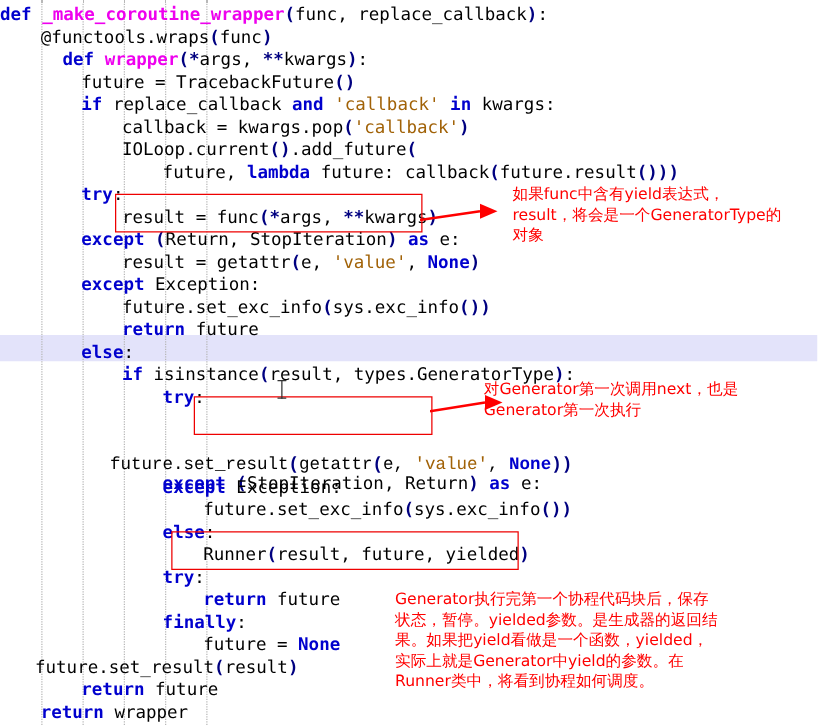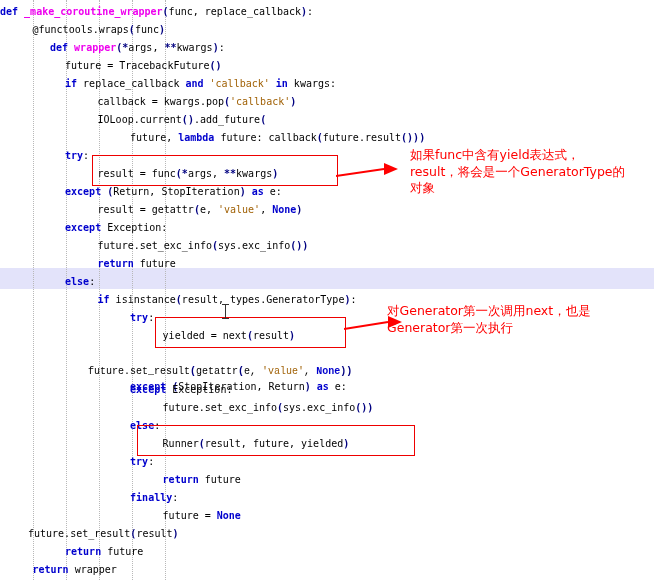--- a/index.html
+++ b/index.html
@@ -32,21 +32,21 @@
     z-index: 1;
   }
 
   
   .code-line {
     position: absolute;
     left: 0;
     right: 0;
     height: 20px;
     line-height: 20px;
-    font-size: 10px;
+    font-size: 14px;
     white-space: pre;
     color: #000000;
     z-index: 2;
     letter-spacing: 0px;
   }
   .code-line .txt {
     display: inline-block;
     white-space: pre;
   }
   .line-highlight {
@@ -142,21 +142,20 @@
   <div class="code-line" style="top: 146px; padding-left: 65.04px;"><span class="txt"><span class="kw">try</span>:</span></div>
   <div class="code-line" style="top: 164px; padding-left: 97.56px;"><span class="txt">result = func<span class="par">(</span><span class="par">*</span>args, <span class="par">*</span><span class="par">*</span>kwargs<span class="par">)</span></span></div>
   <div class="code-line" style="top: 182px; padding-left: 65.04px;"><span class="txt"><span class="kw">except</span> <span class="par">(</span>Return, StopIteration<span class="par">)</span> <span class="kw">as</span> e:</span></div>
   <div class="code-line" style="top: 200px; padding-left: 97.56px;"><span class="txt">result = getattr<span class="par">(</span>e, <span class="str">'value'</span>, <span class="kw">None</span><span class="par">)</span></span></div>
   <div class="code-line" style="top: 218px; padding-left: 65.04px;"><span class="txt"><span class="kw">except</span> Exception:</span></div>
   <div class="code-line" style="top: 236px; padding-left: 97.56px;"><span class="txt">future.set_exc_info<span class="par">(</span>sys.exc_info<span class="par">(</span><span class="par">)</span><span class="par">)</span></span></div>
   <div class="code-line" style="top: 254px; padding-left: 97.56px;"><span class="txt"><span class="kw">return</span> future</span></div>
   <div class="code-line" style="top: 272px; padding-left: 65.04px;"><span class="txt"><span class="kw">else</span>:</span></div>
   <div class="code-line" style="top: 290px; padding-left: 97.56px;"><span class="txt"><span class="kw">if</span> isinstance<span class="par">(</span>result, types.GeneratorType<span class="par">)</span>:</span></div>
   <div class="code-line" style="top: 308px; padding-left: 130.08px;"><span class="txt"><span class="kw">try</span>:</span></div>
-  <div class="code-line" style="top: 326px; padding-left: 162.6px;"><span class="txt">yielded = next<span class="par">(</span>result<span class="par">)</span></span></div>
   <div class="code-line" style="top: 344px; padding-left: 130.08px; margin-top: 33px;"><span class="txt"><span class="kw">except</span> <span class="par">(</span>StopIteration, Return<span class="par">)</span> <span class="kw">as</span> e:</span></div>
   <div class="code-line" style="top: 362px; padding-left: 88px; font-family: Liberation Mono, monospace;"><span class="txt">future.set_result<span class="par">(</span>getattr<span class="par">(</span>e, <span class="str">'value'</span>, <span class="kw">None</span><span class="par">)</span><span class="par">)</span></span></div>
   <div class="code-line" style="top: 380px; padding-left: 130.08px;"><span class="txt"><span class="kw">except</span> Exception:</span></div>
   <div class="code-line" style="top: 398px; padding-left: 162.6px;"><span class="txt">future.set_exc_info<span class="par">(</span>sys.exc_info<span class="par">(</span><span class="par">)</span><span class="par">)</span></span></div>
   <div class="code-line" style="top: 416px; padding-left: 130.08px;"><span class="txt"><span class="kw">else</span>:</span></div>
   <div class="code-line" style="top: 434px; padding-left: 162.6px;"><span class="txt">Runner<span class="par">(</span>result, future, yielded<span class="par">)</span></span></div>
   <div class="code-line" style="top: 452px; padding-left: 130.08px;"><span class="txt"><span class="kw">try</span>:</span></div>
   <div class="code-line" style="top: 470px; padding-left: 162.6px;"><span class="txt"><span class="kw">return</span> future</span></div>
   <div class="code-line" style="top: 488px; padding-left: 130.08px;"><span class="txt"><span class="kw">finally</span>:</span></div>
   <div class="code-line" style="top: 506px; padding-left: 162.6px;"><span class="txt">future = <span class="kw">None</span></span></div>
@@ -178,18 +177,23 @@
     <polygon points="44,4 58,10 44,16" fill="#ff0000"></polygon>
   </svg>
 
   <div class="annot" style="left:382px; top:147px; width:272px;margin-left:28px;">如果func中含有yield表达式，
 result，将会是一个GeneratorType的
 对象</div>
 
   <div class="annot" style="left:387px; top:303px; width:267px;">对Generator第一次调用next，也是
 Generator第一次执行</div>
 
+  <div class="annot" style="left:316px; top:471px; width:338px;">Generator执行完第一个协程代码块后，保存
+状态，暂停。yielded参数。是生成器的返回结
+果。如果把yield看做是一个函数，yielded，
+实际上就是Generator中yield的参数。在
+Runner类中，将看到协程如何调度。</div>
 
   <div class="ibeam" style="left:222px; top:304px;">
       <i></i>
     </div>
 
 </div>
 
 </body></html>

